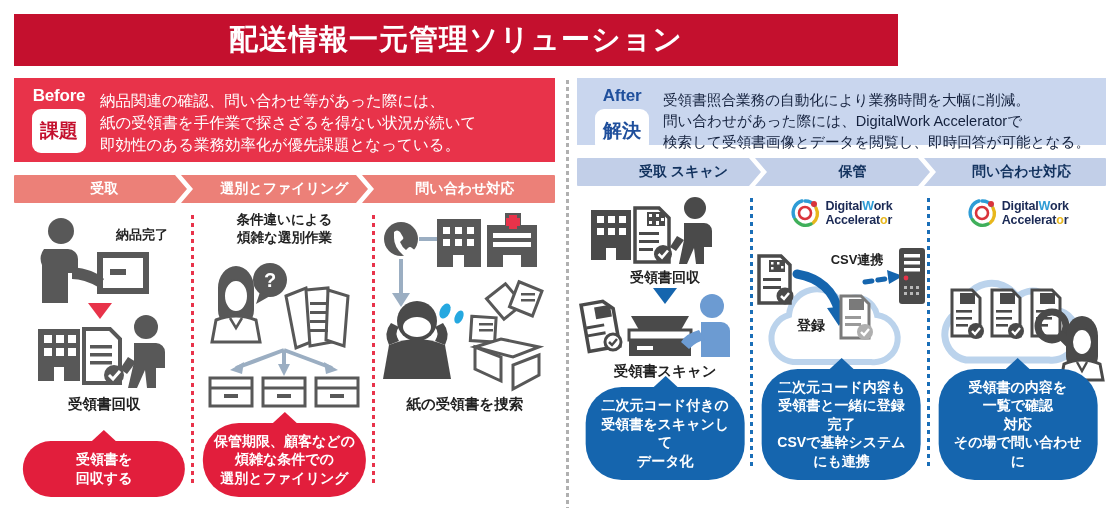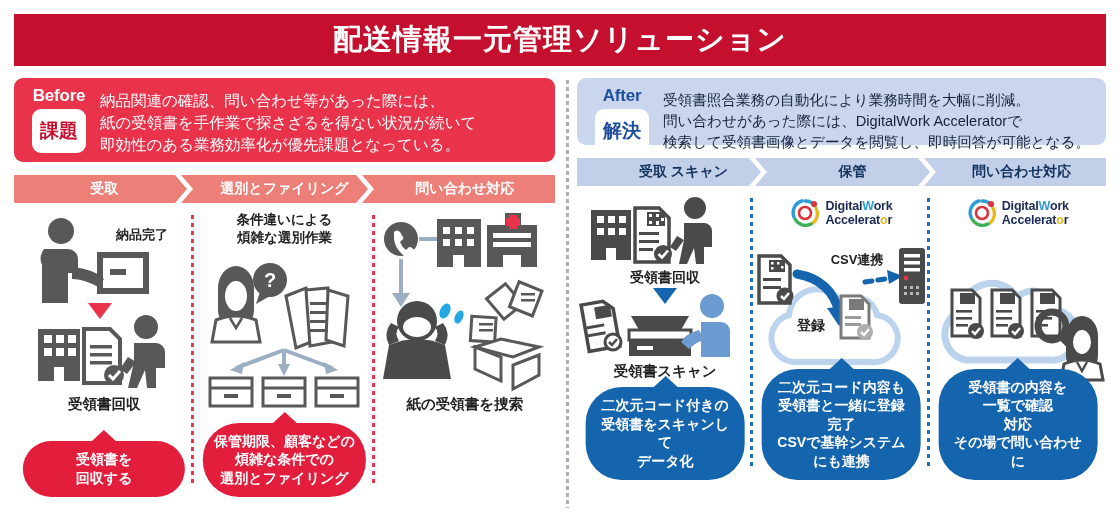--- a/index.html
+++ b/index.html
@@ -8,21 +8,21 @@
     background: #ffffff;
     font-family: "Liberation Sans", "DejaVu Sans", sans-serif;
     overflow: hidden;
     position: relative;
   }
 
   
   .title-bar {
     position: absolute;
     left: 14px; top: 14px;
-    width: 1092px; height: 52px;
+    width: 884px; height: 52px;
     background: #C4102E;
     display: flex; align-items: center; justify-content: center;
   }
   .title-bar .title-text {
     color: #ffffff;
     font-size: 29px;
     font-weight: bold;
     letter-spacing: 1px;
   }
 
@@ -37,21 +37,21 @@
     left: 566px; top: 80px;
     width: 3px; height: 428px;
     background-image: linear-gradient(to bottom, #b0b0b0 55%, rgba(255,255,255,0) 0%);
     background-size: 3px 7px;
     background-repeat: repeat-y;
   }
 
   
   .hdr {
     position: relative;
-    border-radius: 9px;
+    border-radius: 0;
     display: flex;
     align-items: flex-start;
     padding: 9px 10px 9px 12px;
   }
   .hdr-before { background: #E8334A; height: 84px; }
   .hdr-after  { background: #C9D6EE; height: 67px; }
 
   .hdr-badge {
     width: 66px; flex: 0 0 66px;
     display: flex; flex-direction: column; align-items: center;

